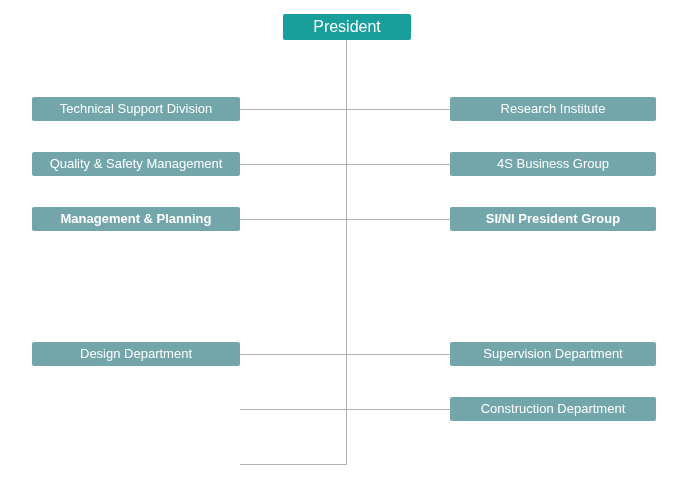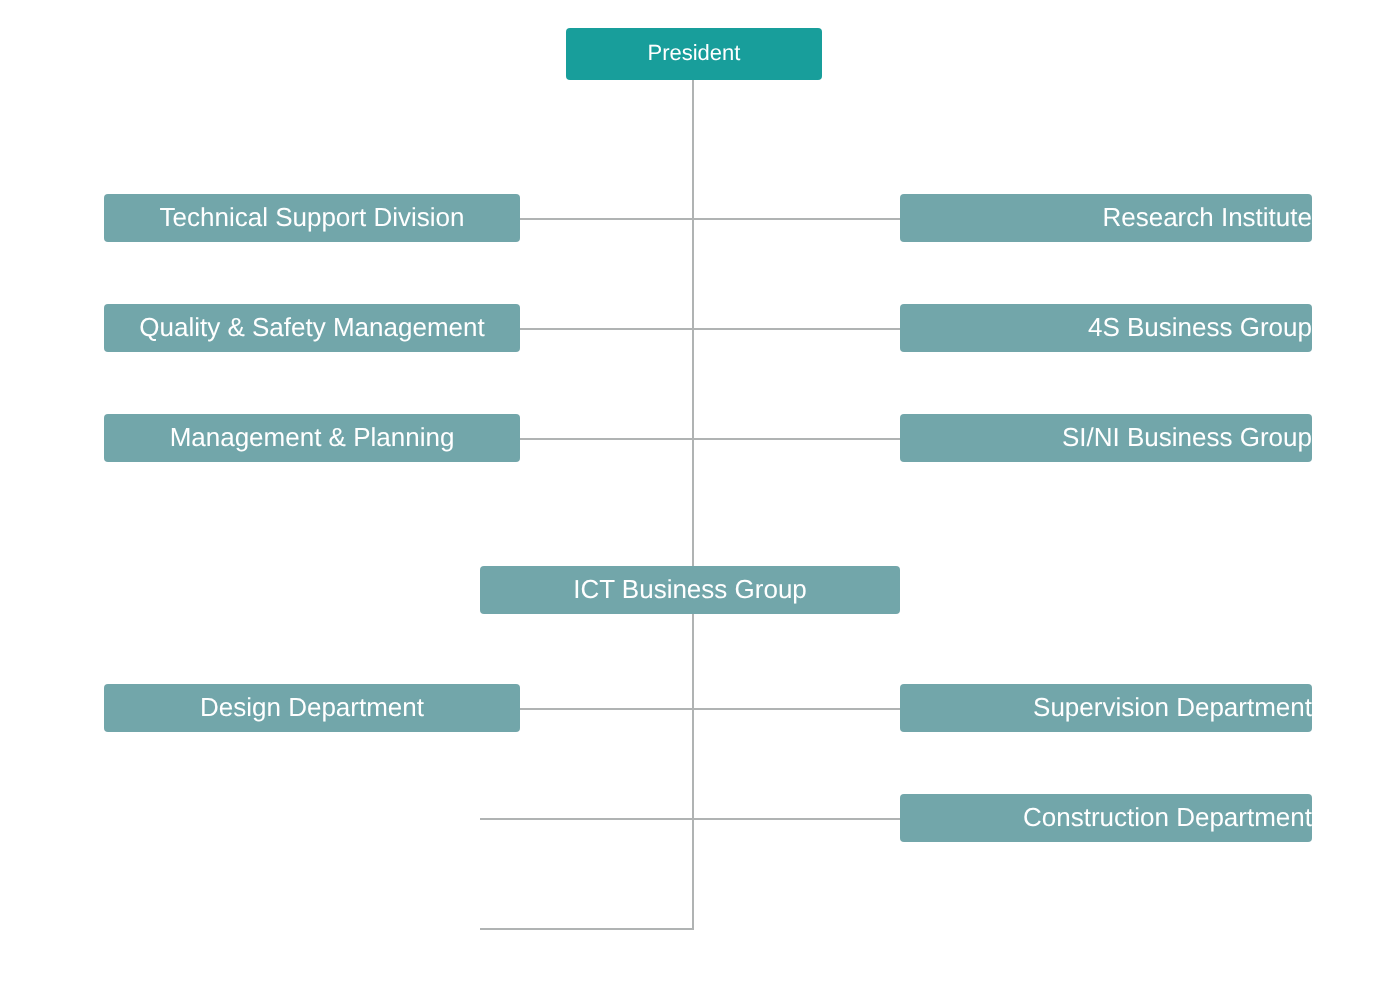--- a/index.html
+++ b/index.html
@@ -43,28 +43,28 @@
     width: 11px;
     height: 14px;
     background: #c6c6c6;
     z-index: -1;
   }
   .president {
     left: 283px; top: 14px;
     width: 128px; height: 26px;
     line-height: 26px;
     background: #189e9b;
-    font-size: 11px;
+    font-size: 16px;
   }
   .ict    { left: 240px; top: 283px; width: 210px; }
-  .lcol   { left: 32px;  width: 208px; margin-left: 20px; }
-  .rcol   { left: 450px; width: 206px; text-align: right; }
+  .lcol   { left: 32px;  width: 208px; }
+  .rcol   { left: 450px; width: 206px; }
   .row1 { top: 97px; }
   .row2 { top: 152px; }
-  .row3 { top: 207px; }
+  .row3 { top: 207px; font-weight: bold; }
   .row4 { top: 342px; }
   .row5 { top: 397px; }
   .row6 { top: 452px; }
 </style>
 </head>
 <body>
 
 <div class="canvas">
 
   <div class="line vline" style="left:346px; top:40px; height:425px;"></div>
@@ -77,23 +77,22 @@
 
   <div class="node president">President</div>
 
   <div class="node lcol row1">Technical Support Division</div>
   <div class="node rcol row1">Research Institute</div>
 
   <div class="node lcol row2">Quality &amp; Safety Management</div>
   <div class="node rcol row2">4S Business Group</div>
 
   <div class="node lcol row3">Management &amp; Planning</div>
-  <div class="node rcol row3">SI/NI Business Group</div>
+  <div class="node rcol row3">SI/NI President Group</div>
 
-  <div class="node ict">ICT Business Group</div>
 
   <div class="node rcol row4">Supervision Department</div>
   <div class="node lcol row4">Design Department</div>
 
   <div class="node rcol row5">Construction Department</div>
 
 
 </div>
 
 </body></html>

